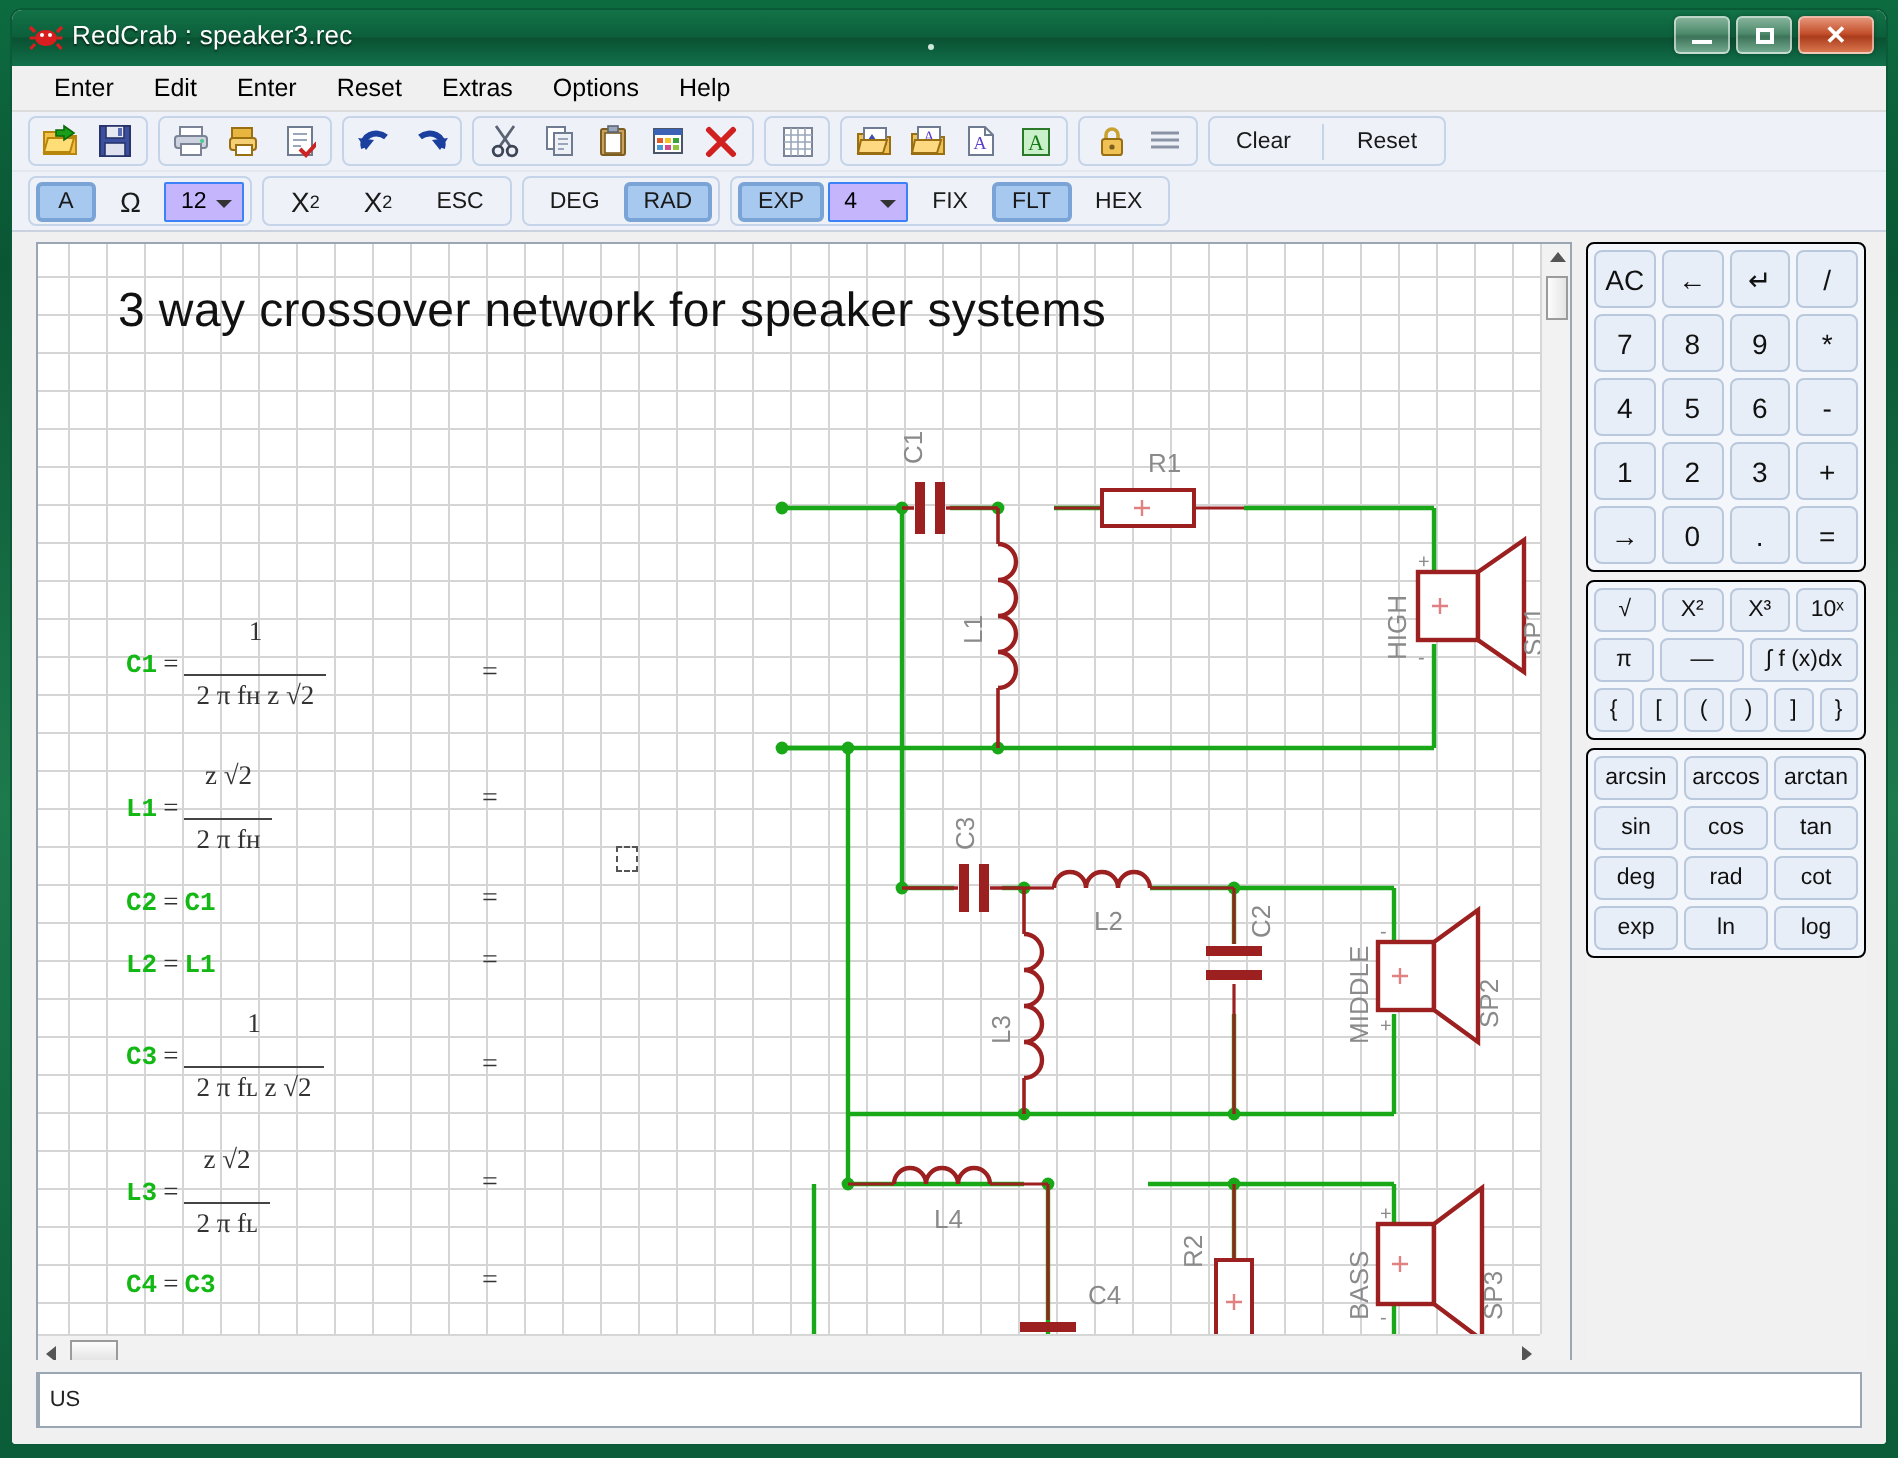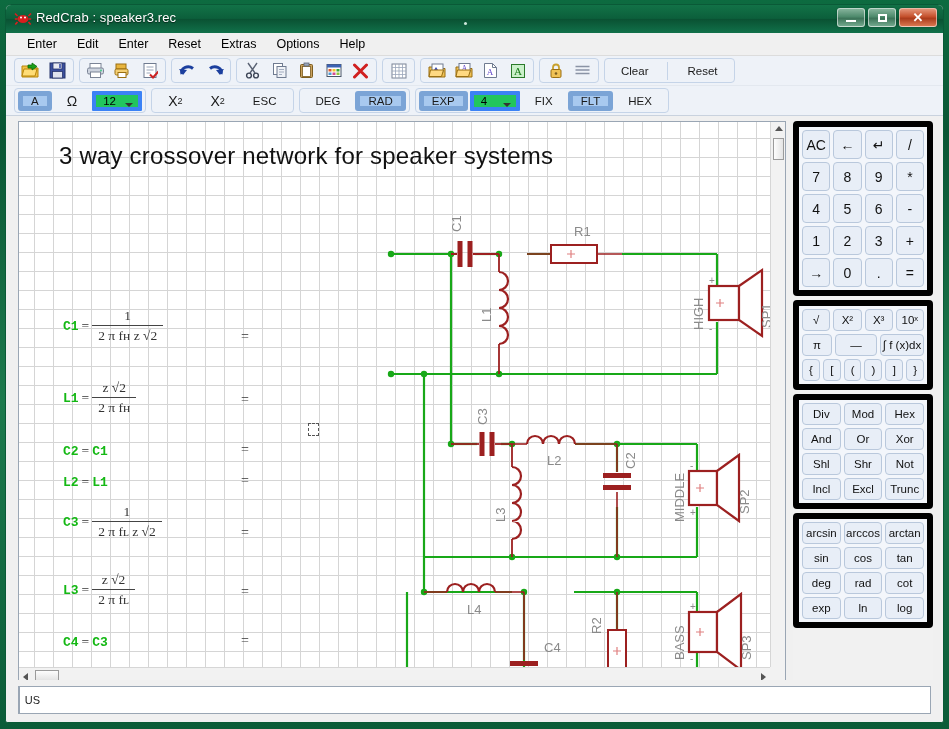--- a/index.html
+++ b/index.html
@@ -80,28 +80,28 @@
   }
   .tbtn {
     width:25px;height:22px; display:flex;align-items:center;justify-content:center;
     border-radius:3px;
   }
   .tbtn svg{ display:block; }
   .txtbtn {
     height:20px; min-width:36px; padding:0 8px;
     display:flex;align-items:center;justify-content:center;
     font-size:11.5px; color:#1a1a1a;
-    border:5px solid #3b82f6; border-radius:3px;
+    border:2px solid #3b82f6; border-radius:3px;
     background:#eaf0f8;
   }
   .txtbtn.plain{ border-color:transparent; background:transparent;}
   .txtbtn.active{ background:#a8c9ef; border-color:#7ba4d6;}
   .txtbtn.wide{ min-width:110px; }
   .combo {
-    width:50px; height:20px; background:#22c55e; border:4px solid #3b82f6;
+    width:40px; height:20px; background:#c4b5fd; border:1px solid #3b82f6;
     display:flex; align-items:center; position:relative;
     font-size:11.5px; padding-left:7px; border-radius:1px;
   }
   .combo .arrow{
     position:absolute; right:5px; top:8px;
     width:0;height:0;border-left:4px solid transparent;border-right:4px solid transparent;
     border-top:4px solid #333;
   }
   .sep-v{ width:1px; height:18px; background:#c5d4e8; margin:0 4px; }
   
@@ -150,36 +150,36 @@
     white-space:nowrap; letter-spacing:.2px;
   }
   .eq {
     position:absolute;
     font-family:"Liberation Serif", serif;
     font-size:13.5px; color:#333;
   }
   .eq .var { color:#14b814; font-family:"Liberation Mono", monospace; font-weight:bold; font-size:13px;}
   .frac { display:inline-block; vertical-align:middle; text-align:center; }
   .frac .num { display:block; padding:0 6px 1px 6px; }
-  .frac .den { display:block; border-top:1.6px solid #444; padding:2px 6px 0 6px; }
+  .frac .den { display:block; border-top:1.6px solid #444; padding:2px 6px 0 6px;margin-top:12px; }
   .eqrow { display:flex; align-items:center; gap:3px; white-space:nowrap; }
   .eqeq { position:absolute; font-family:"Liberation Serif", serif; font-size:14px; color:#333;}
   .cursor-box{
     position:absolute; width:11px;height:13px;
     border:1px dashed #555;
   }
   
   #circuit{ position:absolute; left:0; top:0; }
   
   #keypad {
     position:absolute; left:787px; top:5px; width:140px; height:562px;
     background:#f1f1f1;
   }
   .kgroup{
-    border:6px solid #000000; border-radius:4px; background:#f3f6fb;
+    border:1px solid #000000; border-radius:4px; background:#f3f6fb;
     padding:3px; margin-bottom:4px;
   }
   .krow{ display:flex; gap:3px; margin-bottom:3px; }
   .krow:last-child{ margin-bottom:0; }
   .key{
     flex:1; height:29px; display:flex;align-items:center;justify-content:center;
     border:1px solid #b9c8dc; border-radius:4px;
     background:#e8eef7; color:#111; font-size:14px;
     font-family:"Liberation Sans", sans-serif;
   }
@@ -769,42 +769,20 @@
         <div class="krow">
           <div class="key fn">{</div>
           <div class="key fn">[</div>
           <div class="key fn">(</div>
           <div class="key fn">)</div>
           <div class="key fn">]</div>
           <div class="key fn">}</div>
         </div>
       </div>
 
-      <div class="kgroup">
-        <div class="krow">
-          <div class="key fn">Div</div>
-          <div class="key fn">Mod</div>
-          <div class="key fn">Hex</div>
-        </div>
-        <div class="krow">
-          <div class="key fn">And</div>
-          <div class="key fn">Or</div>
-          <div class="key fn">Xor</div>
-        </div>
-        <div class="krow">
-          <div class="key fn">Shl</div>
-          <div class="key fn">Shr</div>
-          <div class="key fn">Not</div>
-        </div>
-        <div class="krow">
-          <div class="key fn">Incl</div>
-          <div class="key fn">Excl</div>
-          <div class="key fn">Trunc</div>
-        </div>
-      </div>
 
       <div class="kgroup">
         <div class="krow">
           <div class="key fn">arcsin</div>
           <div class="key fn">arccos</div>
           <div class="key fn">arctan</div>
         </div>
         <div class="krow">
           <div class="key fn">sin</div>
           <div class="key fn">cos</div>

